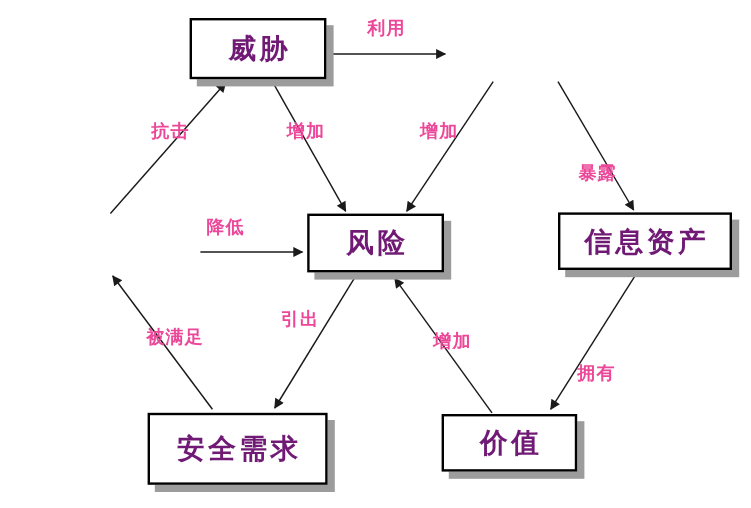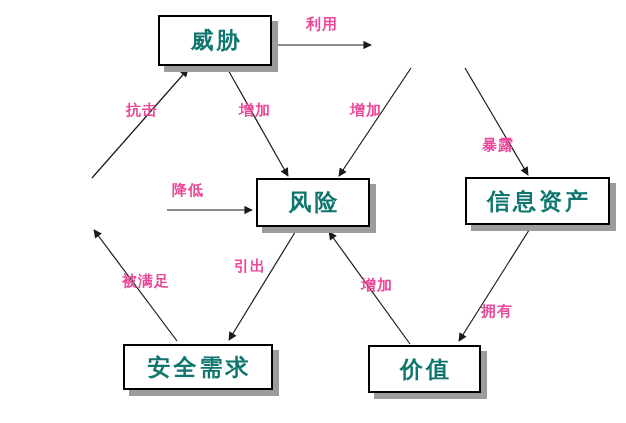--- a/index.html
+++ b/index.html
@@ -31,21 +31,21 @@
     box-sizing: border-box;
     background: #ffffff;
     border: 2px solid #000000;
     box-shadow: 6px 6px 0 #9c9c9c;
     display: flex;
     align-items: center;
     justify-content: center;
     font-size: 23px;
     font-weight: bold;
     letter-spacing: 3px;
-    color: #0f766e;
+    color: #701a75;
     text-indent: 3px; 
   }
   .edge-label {
     position: absolute;
     transform: translate(-50%, -50%);
     font-size: 15px;
     font-weight: bold;
     color: #ec4899;
     letter-spacing: 1px;
     white-space: nowrap;
@@ -75,21 +75,21 @@
   </svg>
 
   <div class="node" style="left:158px; top:15px; width:114px; height:51px;">威胁</div>
 
 
 
   <div class="node" style="left:256px; top:178px; width:114px; height:49px;">风险</div>
 
   <div class="node" style="left:465px; top:177px; width:145px; height:48px;">信息资产</div>
 
-  <div class="node" style="left:123px; top:344px; width:150px; height:46px;">安全需求</div>
+  <div class="node" style="left:123px; top:344px; width:150px; height:60px;">安全需求</div>
 
   <div class="node" style="left:368px; top:345px; width:113px; height:48px;">价值</div>
 
   <div class="edge-label" style="left:322px; top:24px;">利用</div>
 
   <div class="edge-label" style="left:142px; top:110px;">抗击</div>
 
   <div class="edge-label" style="left:255px; top:110px;">增加</div>
 
   <div class="edge-label" style="left:366px; top:110px;">增加</div>

